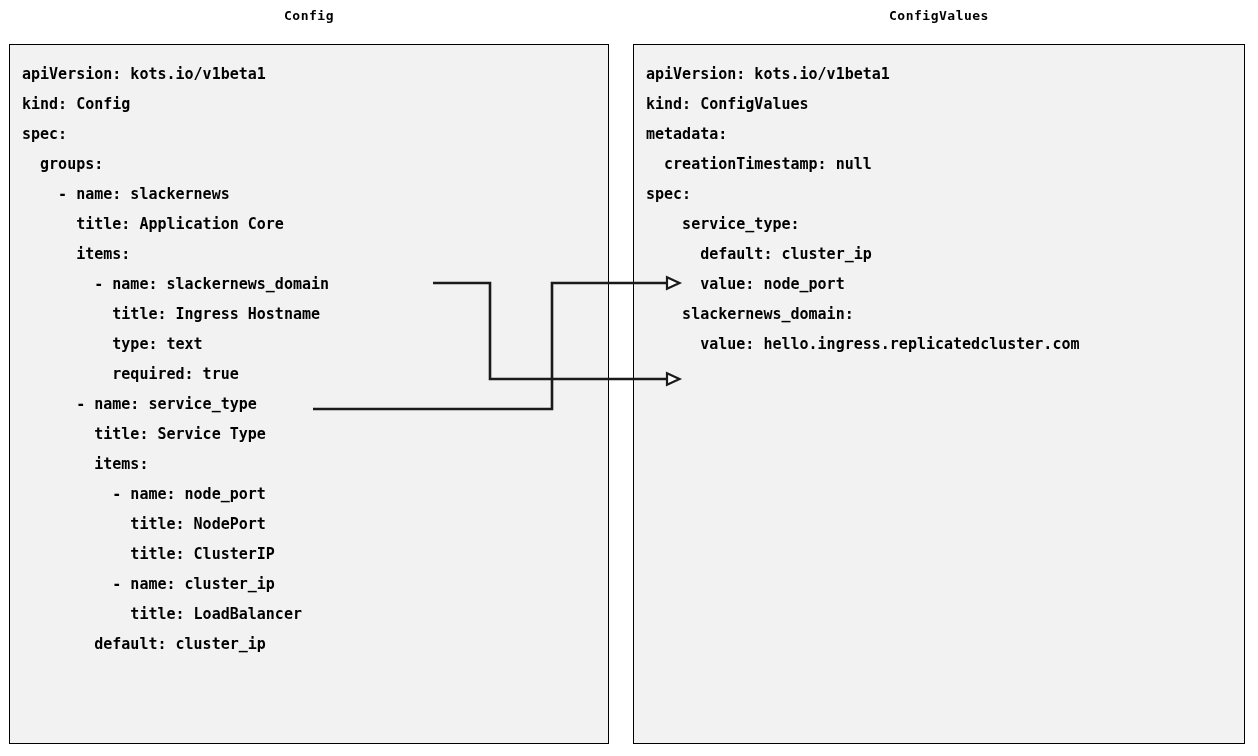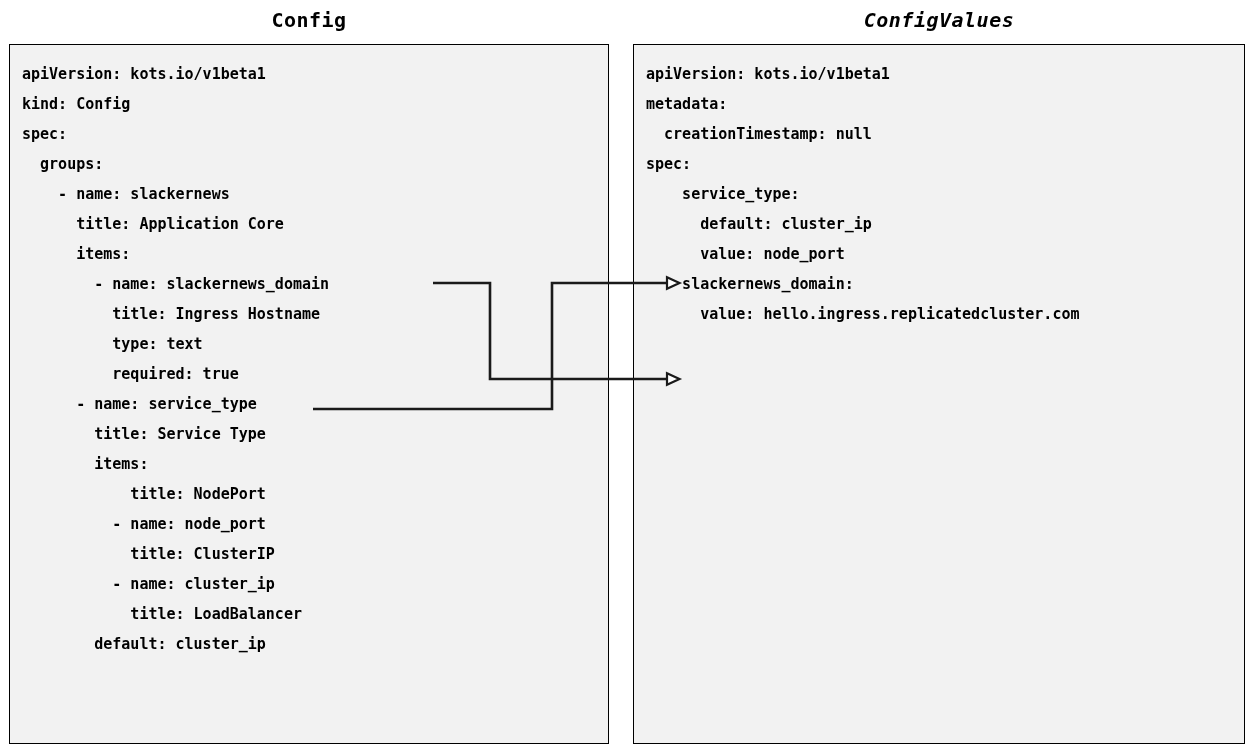--- a/index.html
+++ b/index.html
@@ -12,28 +12,28 @@
     height: 756px;
     position: relative;
     font-family: "DejaVu Sans Mono", "Liberation Mono", monospace;
     overflow: hidden;
   }
 
   .panel-title {
     position: absolute;
     top: 8px;
     font-family: "DejaVu Sans Mono", "Liberation Mono", monospace;
-    font-size: 20px;
+    font-size: 13px;
     font-weight: bold;
     color: #000000;
     text-align: center;
     letter-spacing: 0.5px;
   }
   #config-title  { left: 9px;  width: 600px; }
-  #values-title  { left: 633px; width: 612px; font-style: italic; }
+  #values-title  { left: 633px; width: 612px; }
 
   .code-panel {
     position: absolute;
     box-sizing: border-box;
     background: #f2f2f2;
     border: 1.6px solid #000000;
     padding: 14px 10px 10px 12px;
   }
   #config-panel {
     left: 9px;
@@ -83,30 +83,31 @@
   <div class="code-line">    - name: slackernews</div>
   <div class="code-line">      title: Application Core</div>
   <div class="code-line">      items:</div>
   <div class="code-line">        - name: slackernews_domain</div>
   <div class="code-line">          title: Ingress Hostname</div>
   <div class="code-line">          type: text</div>
   <div class="code-line">          required: true</div>
   <div class="code-line">      - name: service_type</div>
   <div class="code-line">        title: Service Type</div>
   <div class="code-line">        items:</div>
+  <div class="code-line">          - name: node_port</div>
   <div class="code-line">            title: NodePort</div>
-  <div class="code-line">          - name: node_port</div>
   <div class="code-line">            title: ClusterIP</div>
   <div class="code-line">          - name: cluster_ip</div>
   <div class="code-line">            title: LoadBalancer</div>
   <div class="code-line">        default: cluster_ip</div>
 </div>
 
 <div class="code-panel" id="values-panel">
   <div class="code-line">apiVersion: kots.io/v1beta1</div>
+  <div class="code-line">kind: ConfigValues</div>
   <div class="code-line">metadata:</div>
   <div class="code-line">  creationTimestamp: null</div>
   <div class="code-line">spec:</div>
   <div class="code-line">    service_type:</div>
   <div class="code-line">      default: cluster_ip</div>
   <div class="code-line">      value: node_port</div>
   <div class="code-line">    slackernews_domain:</div>
   <div class="code-line">      value: hello.ingress.replicatedcluster.com</div>
 </div>
 

